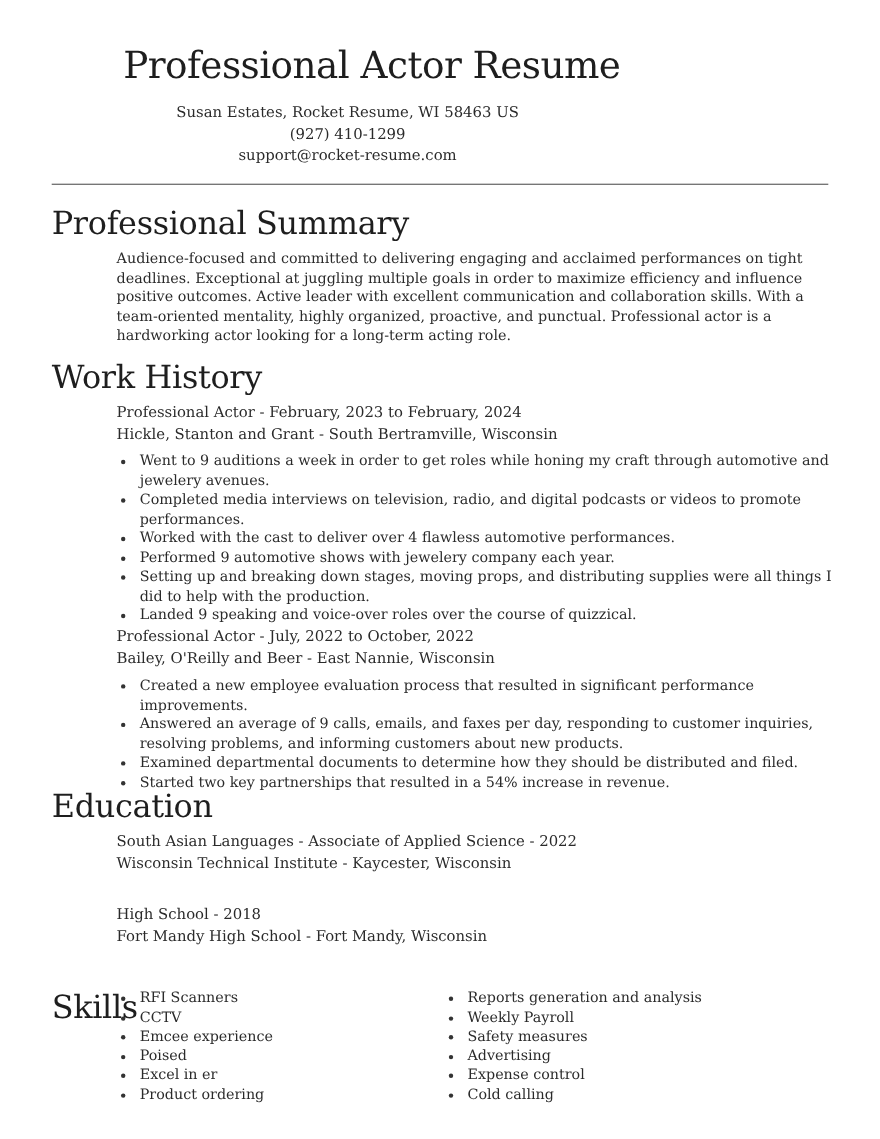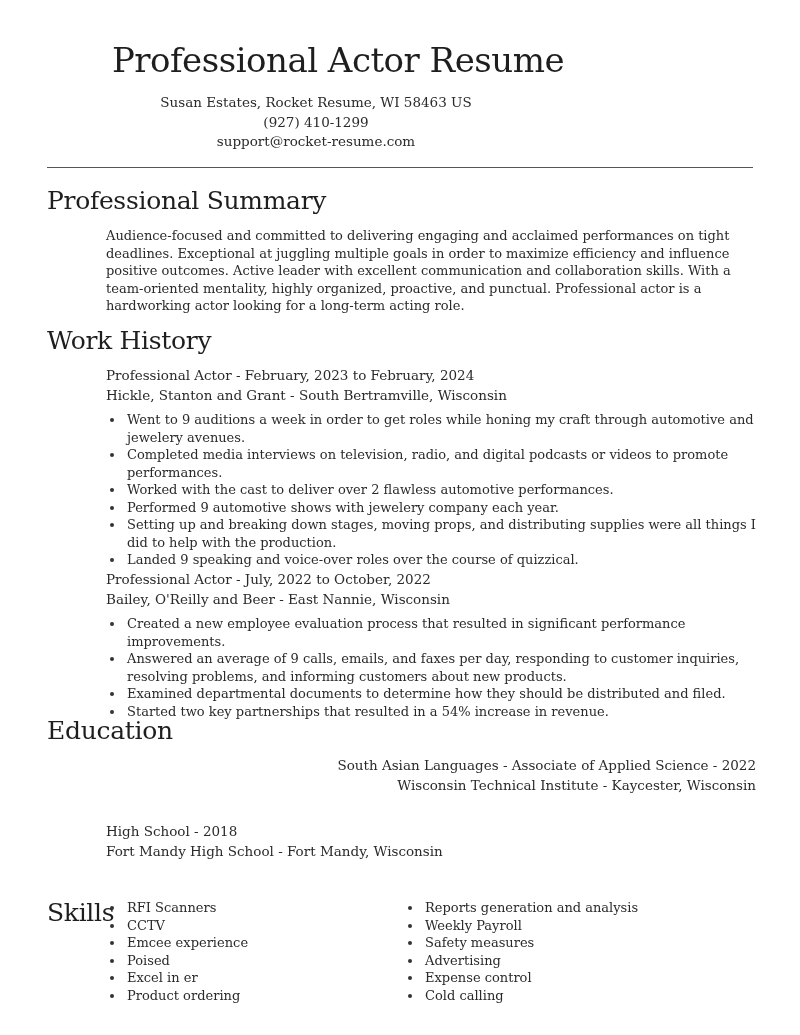--- a/index.html
+++ b/index.html
@@ -17,21 +17,21 @@
     }
     .contact {
       position: absolute; left: 0; top: 93px; width: 632px;
       text-align: center; font-size: 13.5px; line-height: 19.5px; color: #2a2a2a;
     }
     .rule {
       position: absolute; left: 47px; top: 167px; width: 706px;
       height: 0; border-top: 1.5px solid #555555;
     }
     .section-title {
-      position: absolute; left: 47px; font-size: 25px; font-weight: normal;
+      position: absolute; left: 47px; font-size: 29px; font-weight: normal;
       color: #1e1e1e; letter-spacing: -0.3px;
     }
     .body-block {
       position: absolute; left: 106px; width: 650px;
       font-size: 13px; line-height: 17.5px; color: #2a2a2a;
     }
     .job-line { font-size: 13.5px; line-height: 20px; }
     ul.bullets { list-style: none; margin-top: 6px; }
     ul.bullets li { position: relative; padding-left: 21px; line-height: 17.5px; }
     ul.bullets li::before {
@@ -65,41 +65,41 @@
   <div class="body-block" style="top:227px;">Audience-focused and committed to delivering engaging and acclaimed performances on tight deadlines. Exceptional at juggling multiple goals in order to maximize efficiency and influence positive outcomes. Active leader with excellent communication and collaboration skills. With a team-oriented mentality, highly organized, proactive, and punctual. Professional actor is a hardworking actor looking for a long-term acting role.</div>
 
   <h2 class="section-title" style="top:326px;">Work History</h2>
 
   <div class="body-block" style="top:365px;">
     <div class="job-line">Professional Actor - February, 2023 to February, 2024</div>
     <div class="job-line">Hickle, Stanton and Grant - South Bertramville, Wisconsin</div>
     <ul class="bullets">
       <li>Went to 9 auditions a week in order to get roles while honing my craft through automotive and jewelery avenues.</li>
       <li>Completed media interviews on television, radio, and digital podcasts or videos to promote performances.</li>
-      <li>Worked with the cast to deliver over 2 flawless automotive performances.</li>
+      <li>Worked with the cast to deliver over 4 flawless automotive performances.</li>
       <li>Performed 9 automotive shows with jewelery company each year.</li>
       <li>Setting up and breaking down stages, moving props, and distributing supplies were all things I did to help with the production.</li>
       <li>Landed 9 speaking and voice-over roles over the course of quizzical.</li>
     </ul>
   </div>
 
   <div class="body-block" style="top:569px;">
     <div class="job-line">Professional Actor - July, 2022 to October, 2022</div>
     <div class="job-line">Bailey, O'Reilly and Beer - East Nannie, Wisconsin</div>
     <ul class="bullets">
       <li>Created a new employee evaluation process that resulted in significant performance improvements.</li>
       <li>Answered an average of 9 calls, emails, and faxes per day, responding to customer inquiries, resolving problems, and informing customers about new products.</li>
       <li>Examined departmental documents to determine how they should be distributed and filed.</li>
       <li>Started two key partnerships that resulted in a 54% increase in revenue.</li>
     </ul>
   </div>
 
   <h2 class="section-title" style="top:716px;">Education</h2>
 
-  <div class="body-block" style="top:755px;text-align:right;">
+  <div class="body-block" style="top:755px;">
     <div class="job-line">South Asian Languages - Associate of Applied Science - 2022</div>
     <div class="job-line">Wisconsin Technical Institute - Kaycester, Wisconsin</div>
   </div>
 
   <div class="body-block" style="top:809px;margin-top:12px;">
     <div class="job-line">High School - 2018</div>
     <div class="job-line">Fort Mandy High School - Fort Mandy, Wisconsin</div>
   </div>
 
   <h2 class="section-title" style="top:898px;">Skills</h2>

